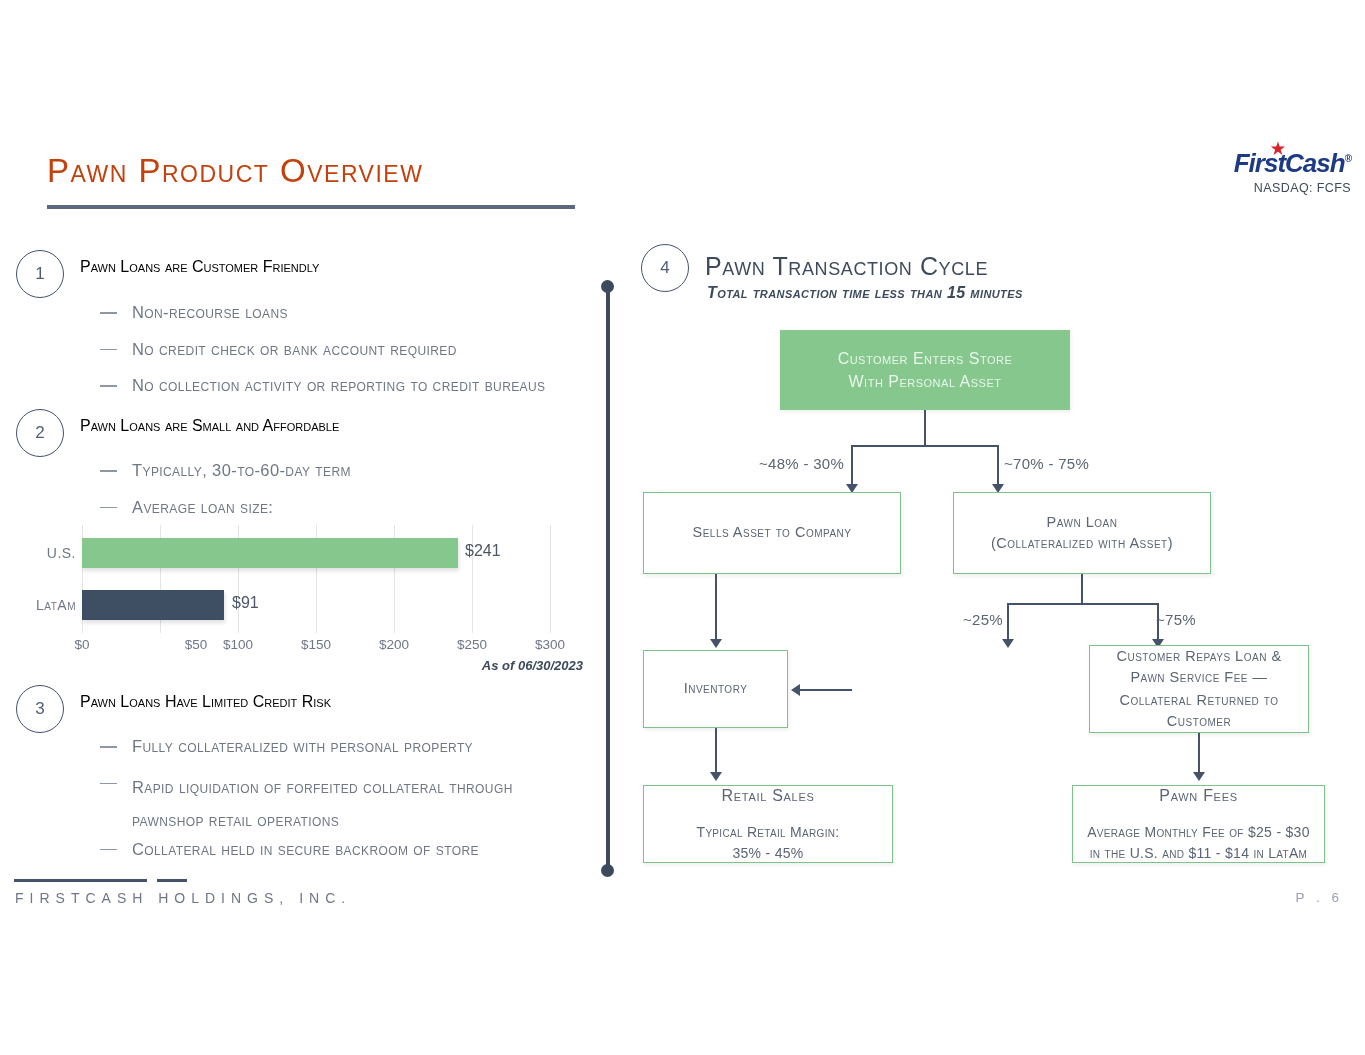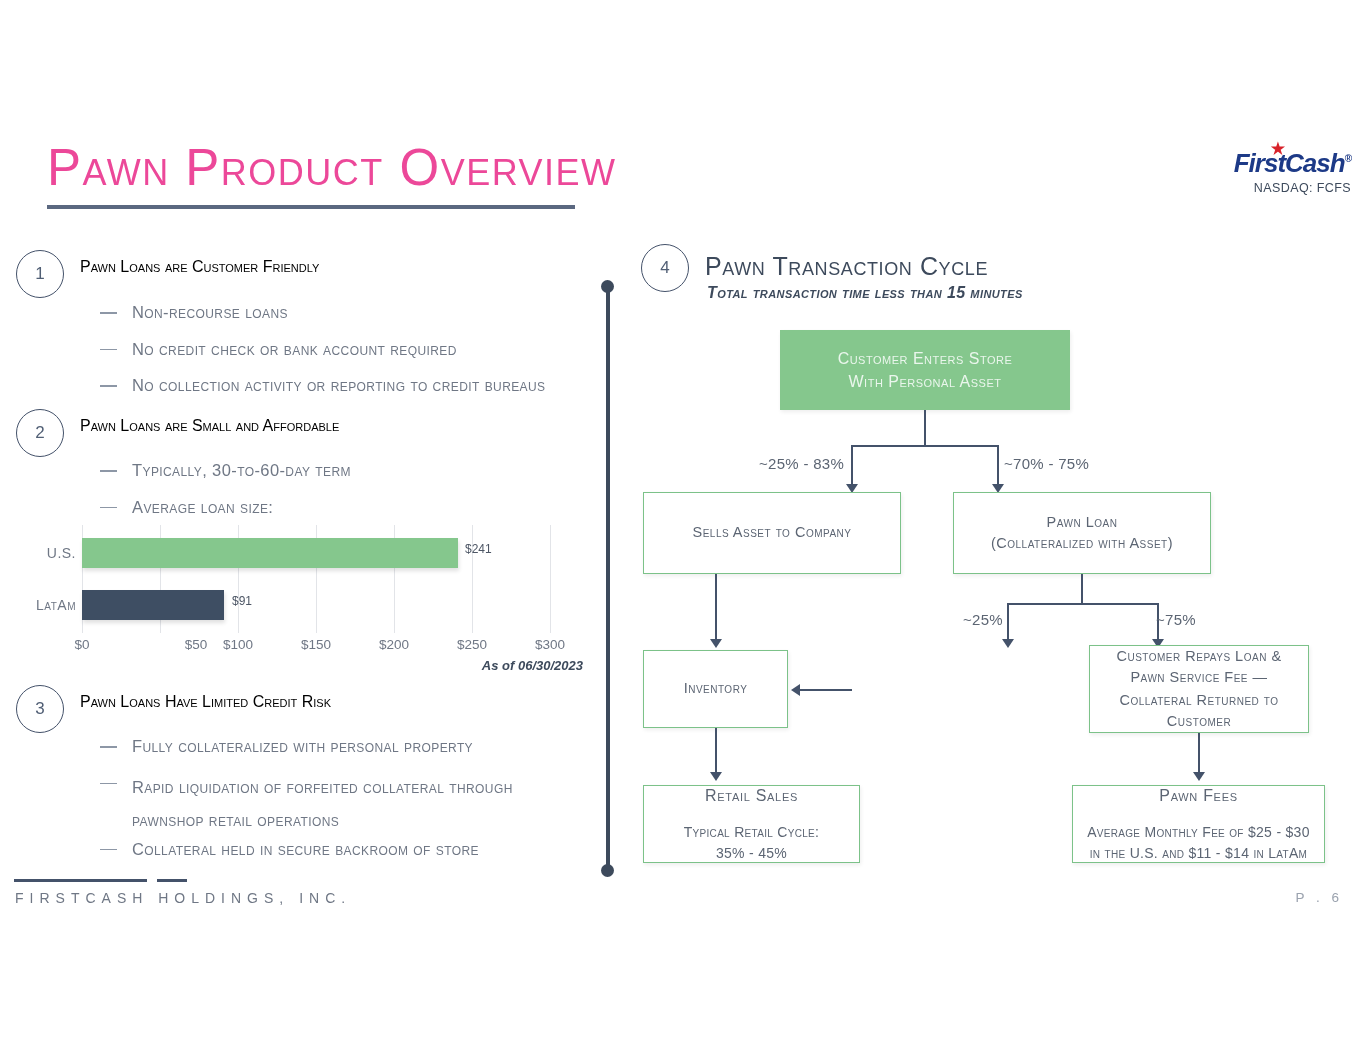--- a/index.html
+++ b/index.html
@@ -14,24 +14,24 @@
     background:#ffffff;
     overflow:hidden;
   }
 
   
   .sc{ font-variant:small-caps; }
   .abs{ position:absolute; }
 
   
   #title{
-    left:47px; top:138px;
-    font-size:51px;
+    left:47px; top:152px;
+    font-size:33px;
     letter-spacing:1.5px;
-    color:#ec4899;
+    color:#c2410c;
     font-weight:400;
     white-space:nowrap;
   }
   #title-rule{
     left:47px; top:205px;
     width:528px; height:4px;
     background:#5b6880;
   }
 
   
@@ -101,21 +101,21 @@
   .bar-label{
     position:absolute;
     font-size:14px;color:#6f7785;letter-spacing:.5px;
     text-align:right; width:48px;
   }
   .bar{
     position:absolute;height:30px;
     box-shadow:1px 3px 4px rgba(0,0,0,.12);
   }
   .bar-value{
-    position:absolute;font-size:12px;color:#4d5665;
+    position:absolute;font-size:16px;color:#4d5665;
   }
   .axis-tick{
     position:absolute; top:112px;
     font-size:13.5px;color:#6f7785;
     transform:translateX(-50%);
     white-space:nowrap;
   }
   #asof{
     position:absolute; top:133px; right:2px;
     font-size:13px; font-style:italic; color:#3d4a5c;
@@ -320,21 +320,21 @@
     <div>Customer Enters Store</div>
     <div>With Personal Asset</div>
   </div>
 
   <div class="vline" style="left:924px;top:410px;height:36px;"></div>
   <div class="hline" style="left:852px;top:445px;width:146px;"></div>
   <div class="vline" style="left:851px;top:445px;height:43px;"></div>
   <div class="vline" style="left:997px;top:445px;height:43px;"></div>
   <div class="arrow-down" style="left:846px;top:484px;"></div>
   <div class="arrow-down" style="left:992px;top:484px;"></div>
-  <div class="pct" style="left:759px;top:455px;">~25% - 83%</div>
+  <div class="pct" style="left:759px;top:455px;">~48% - 30%</div>
   <div class="pct" style="left:1004px;top:455px;">~70% - 75%</div>
 
   <div class="flow-box sc" style="left:643px;top:492px;width:258px;height:82px;">
     <div>Sells Asset to Company</div>
   </div>
 
   <div class="flow-box sc" style="left:953px;top:492px;width:258px;height:82px;">
     <div>Pawn Loan</div>
     <div>(Collateralized with Asset)</div>
   </div>
@@ -366,24 +366,24 @@
     <div>Collateral Returned to</div>
     <div>Customer</div>
   </div>
 
   <div class="vline" style="left:715px;top:728px;height:47px;"></div>
   <div class="arrow-down" style="left:710px;top:772px;"></div>
 
   <div class="vline" style="left:1198px;top:733px;height:42px;"></div>
   <div class="arrow-down" style="left:1193px;top:772px;"></div>
 
-  <div class="flow-box" style="left:643px;top:785px;width:217px;height:78px;">
+  <div class="flow-box" style="left:643px;top:785px;width:250px;height:78px;">
     <div class="box-title sc">Retail Sales</div>
     <div class="box-rule"></div>
-    <div class="box-body sc">Typical Retail Cycle:</div>
+    <div class="box-body sc">Typical Retail Margin:</div>
     <div class="box-body">35% - 45%</div>
   </div>
 
   <div class="flow-box" style="left:1072px;top:785px;width:253px;height:78px;">
     <div class="box-title sc">Pawn Fees</div>
     <div class="box-rule"></div>
     <div class="box-body sc">Average Monthly Fee of $25 - $30</div>
     <div class="box-body sc">in the U.S. and $11 - $14 in LatAm</div>
   </div>
 

